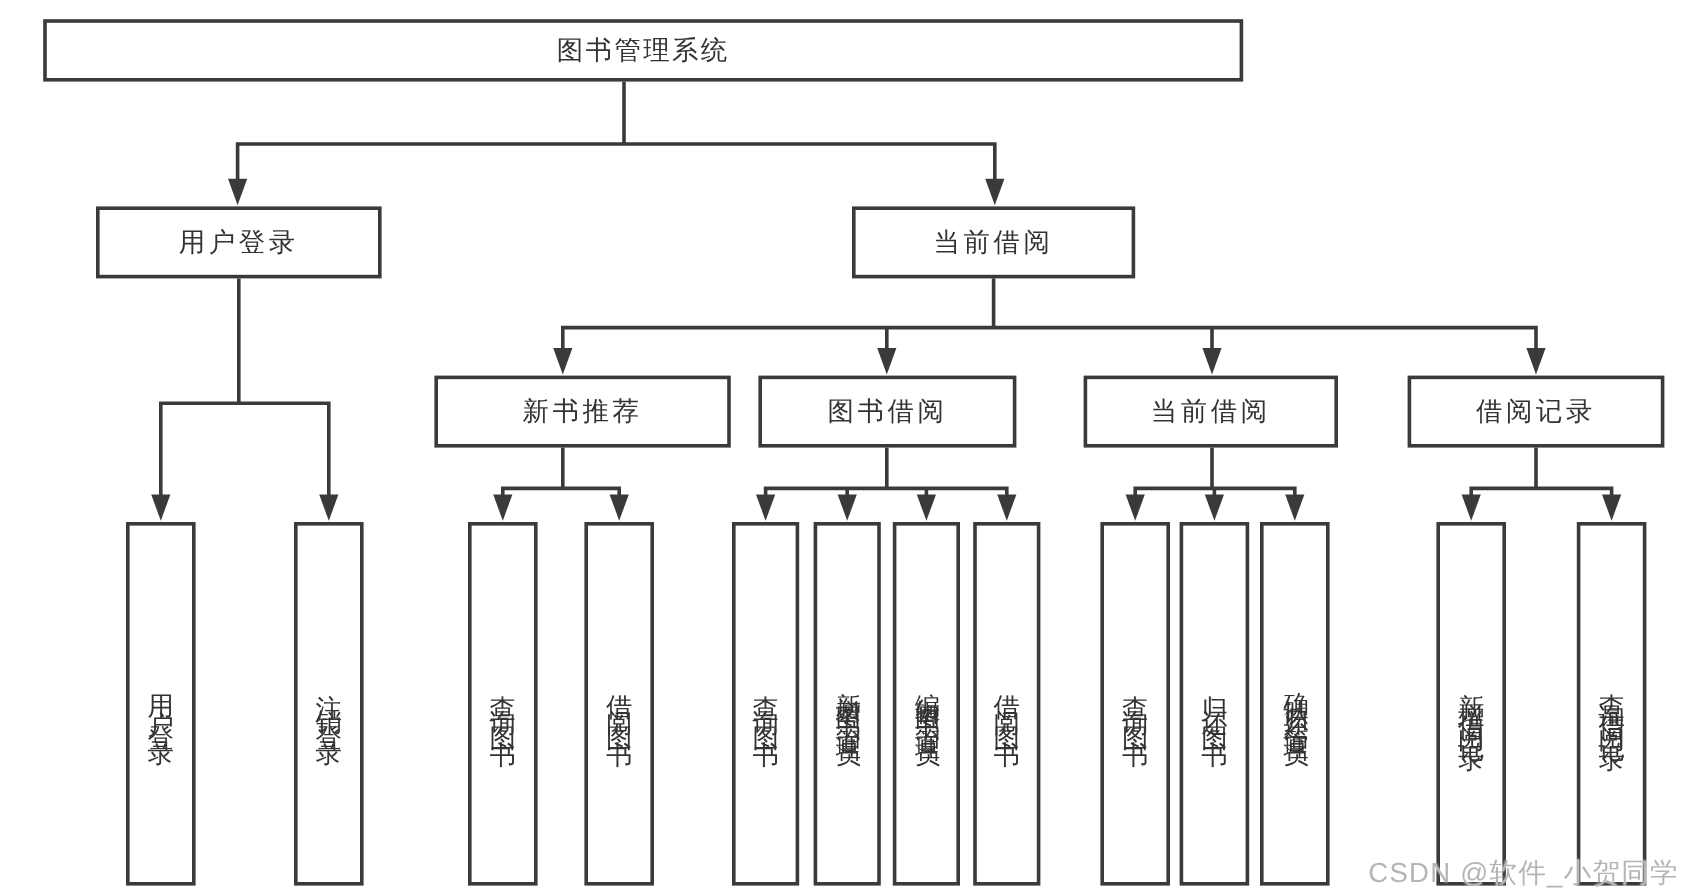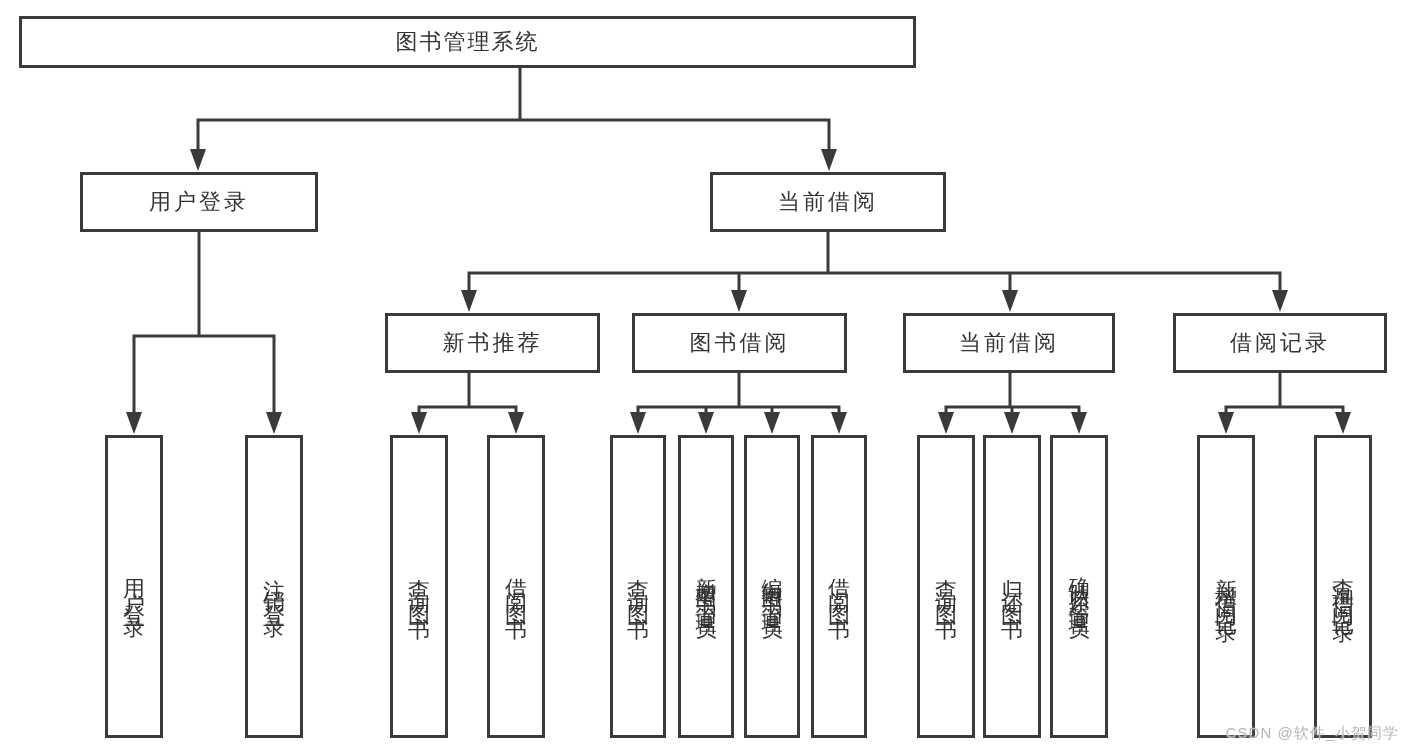--- a/index.html
+++ b/index.html
@@ -16,21 +16,21 @@
     font-size:22px;color:#333333;white-space:nowrap;
   }
   .hbox{letter-spacing:3px;}
   .root{letter-spacing:2px;}
   .vbox{writing-mode:vertical-rl;}
   .ls-lg{letter-spacing:13px;}
   .ls-md{letter-spacing:9px;}
   .ls-sm{letter-spacing:6px;font-size:21px;}
   .watermark{
     position:absolute;right:6px;bottom:4px;z-index:5;
-    font-size:15px;color:#b5b5b5;letter-spacing:1px;
+    font-size:23px;color:#b5b5b5;letter-spacing:1px;
     text-shadow:0 0 2px #ffffff;
   }
 </style>
 </head>
 <body>
 
 <svg id="wires" width="1405" height="747" viewBox="0 0 1405 747">
   <g stroke="#3a3a3a" stroke-width="3" fill="none" stroke-linecap="square">
 
     <g>
@@ -84,26 +84,26 @@
 
     <polygon points="938,412 954,412 946,434"></polygon>
     <polygon points="1004,412 1020,412 1012,434"></polygon>
     <polygon points="1071,412 1087,412 1079,434"></polygon>
 
     <polygon points="1218,412 1234,412 1226,434"></polygon>
     <polygon points="1335,412 1351,412 1343,434"></polygon>
   </g>
 </svg>
 
-<div class="box hbox root" style="left:19px;top:16px;width:897px;height:52px;text-align:center;">图书管理系统</div>
+<div class="box hbox root" style="left:36px;top:16px;width:1000px;height:52px;text-align:center;">图书管理系统</div>
 
 <div class="box hbox" style="left:80px;top:172px;width:238px;height:60px;">用户登录</div>
 <div class="box hbox" style="left:710px;top:172px;width:236px;height:60px;">当前借阅</div>
 
-<div class="box hbox" style="left:362px;top:313px;width:215px;height:60px;margin-left:23px;">新书推荐</div>
+<div class="box hbox" style="left:362px;top:313px;width:247px;height:60px;">新书推荐</div>
 <div class="box hbox" style="left:632px;top:313px;width:215px;height:60px;text-align:right;">图书借阅</div>
 <div class="box hbox" style="left:903px;top:313px;width:212px;height:60px;">当前借阅</div>
 <div class="box hbox" style="left:1173px;top:313px;width:214px;height:60px;">借阅记录</div>
 
 <div class="box vbox ls-lg" style="left:105px;top:435px;width:58px;height:303px;">用户登录</div>
 <div class="box vbox ls-lg" style="left:245px;top:435px;width:58px;height:303px;">注销登录</div>
 
 <div class="box vbox ls-lg" style="left:390px;top:435px;width:58px;height:303px;">查询图书</div>
 <div class="box vbox ls-lg" style="left:487px;top:435px;width:58px;height:303px;">借阅图书</div>
 

